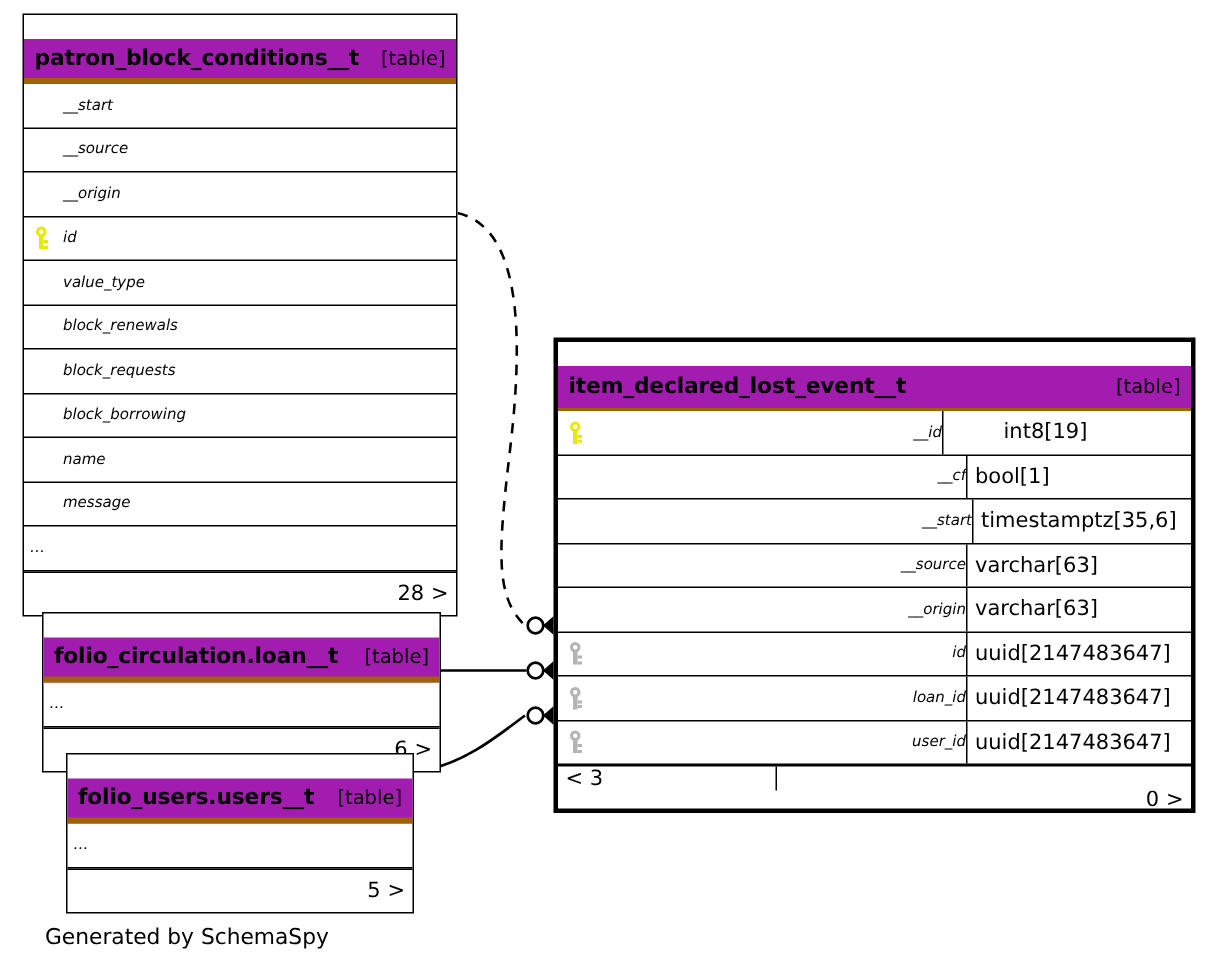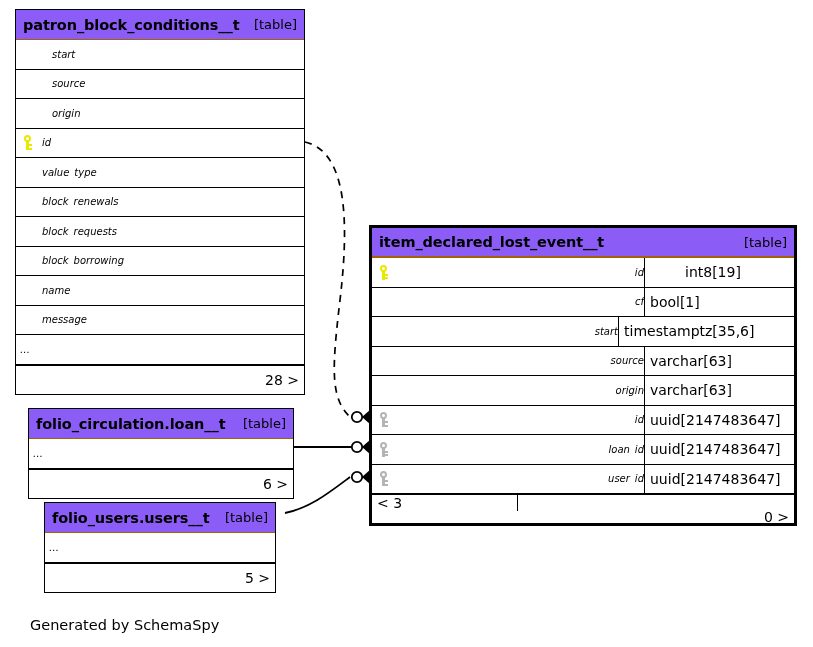--- a/index.html
+++ b/index.html
@@ -31,28 +31,29 @@
     border: 1px solid #000000;
     z-index: 3;
   }
   .tbl.focus {
     border-width: 3px;
     text-align: right;
   }
 
   .tbl-head {
     box-sizing: border-box;
-    background: #8b5cf6;
-    border-bottom: 1px solid #a16207;
+    background: #a21caf;
+    border-bottom: 4px solid #a16207;
     display: flex;
     align-items: center;
     justify-content: space-between;
     padding: 0 7px;
     height: 30px;
     white-space: nowrap;
+    margin-top: 16px;
   }
   .tbl.focus .tbl-head { border-bottom-width: 2px; }
   .tbl-name {
     font-weight: bold;
     font-size: 14.5px;
     letter-spacing: -0.1px;
   }
   .tbl-kind {
     font-size: 13px;
     font-weight: normal;
@@ -290,31 +291,31 @@
     <div class="row">
       <span class="keycell">
         <span class="key pk">
           <span class="head"></span>
             <span class="shaft"></span>
           <span class="tooth1"></span>
             <span class="tooth2"></span>
         </span>
       </span>
       <span class="colname">__id</span>
-      <span class="coltype" style="width:150px;padding-left:40px;">int8[19]</span>
+      <span class="coltype" style="width:166px;padding-left:40px;">int8[19]</span>
     </div>
     <div class="row">
       <span class="keycell"></span>
       <span class="colname">__cf</span>
       <span class="coltype" style="width:150px;">bool[1]</span>
     </div>
     <div class="row">
       <span class="keycell"></span>
       <span class="colname">__start</span>
-      <span class="coltype" style="width:176px;">timestamptz[35,6]</span>
+      <span class="coltype" style="width:146px;">timestamptz[35,6]</span>
     </div>
     <div class="row">
       <span class="keycell"></span>
       <span class="colname">__source</span>
       <span class="coltype" style="width:150px;">varchar[63]</span>
     </div>
     <div class="row">
       <span class="keycell"></span>
       <span class="colname">__origin</span>
       <span class="coltype" style="width:150px;">varchar[63]</span>

